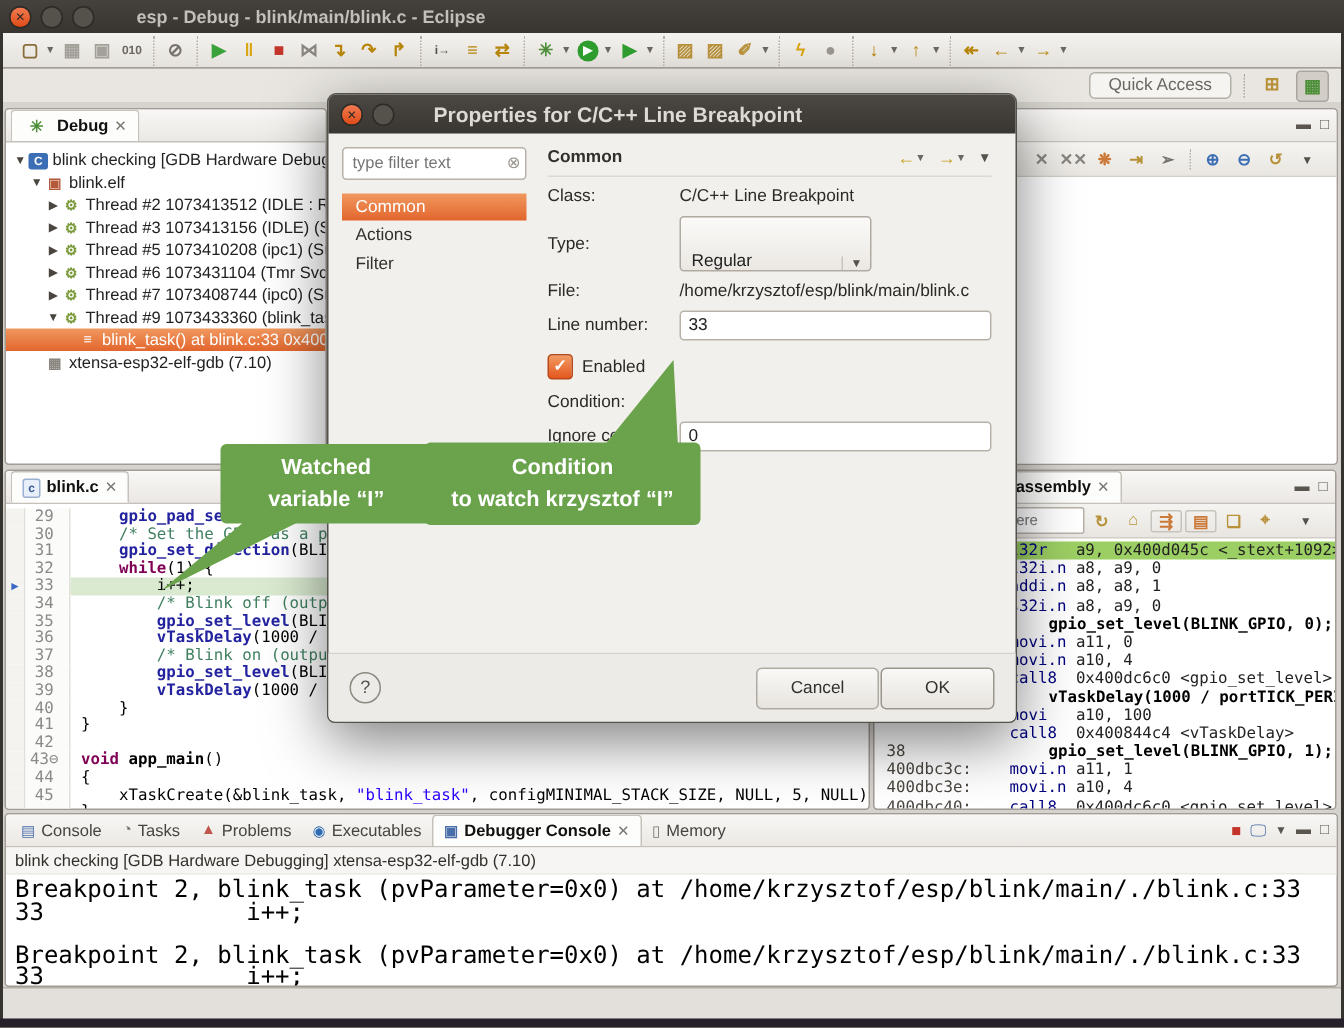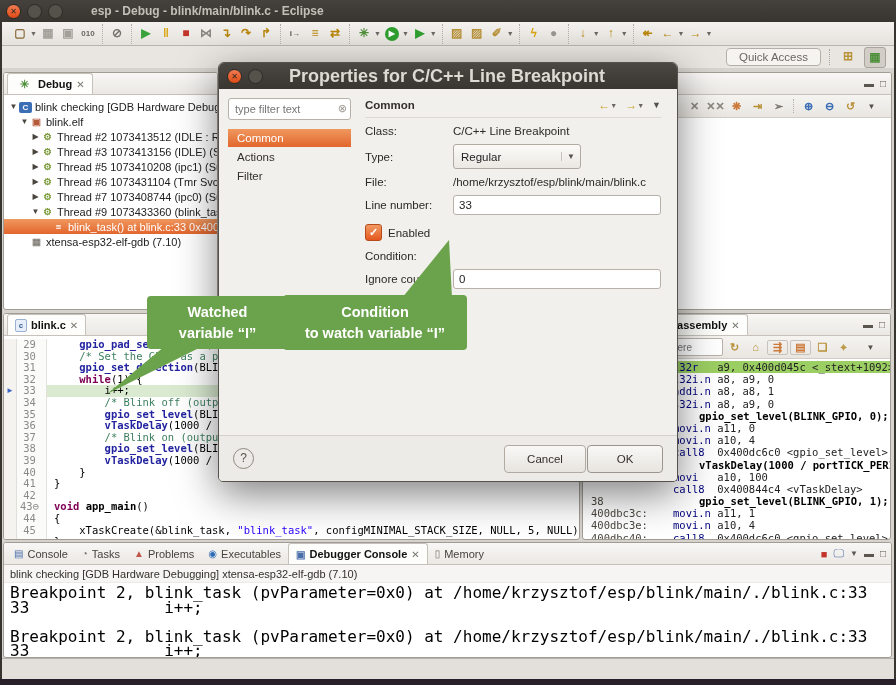--- a/index.html
+++ b/index.html
@@ -62,41 +62,41 @@
   .drow.dhl{background:#9ccf63}
   
   .cline{white-space:pre;font-family:"DejaVu Sans Mono",monospace;font-size:16px;line-height:14.5px;color:#000;padding-left:6px}
   #console-subtitle{font-size:11px;color:#33302b;padding:3px 0 2px 6px;background:#f6f5f3;border-bottom:1px solid #eceae6}
   
   #dialog{position:absolute;left:218px;top:62px;width:458px;height:418px;z-index:20;
     background:#f2f0ec;border:1px solid #55514b;border-radius:6px 6px 5px 5px;
     box-shadow:0 12px 40px rgba(0,0,0,.5)}
   #dialog-titlebar{height:26px;background:linear-gradient(#4b4843,#393632);border-radius:5px 5px 0 0;
     display:flex;align-items:center;gap:6px;padding-left:8px}
-  #dialog-title{color:#ddd9d3;font-weight:bold;font-size:18px;margin-left:20px}
+  #dialog-title{color:#ddd9d3;font-weight:bold;font-size:14px;margin-left:20px}
   #dialog-body{position:absolute;top:26px;bottom:46px;left:0;right:0;display:flex}
   #dialog-nav{width:140px;padding:9px 6px 0 9px;box-sizing:border-box}
   #filter-wrap{position:relative}
   #filter-input{width:100%;height:22px;box-sizing:border-box;border:1px solid #b7b1a9;border-radius:3px;
      background:#fff;font-size:11px;padding:0 18px 0 6px;color:#555;font-family:"Liberation Sans",sans-serif}
   #filter-clear{position:absolute;right:4px;top:4px;color:#9a958e;font-size:11px}
   .nitem{height:18px;line-height:18px;padding-left:9px;font-size:11.5px;color:#33302b;margin-top:1px}
   .nitem.sel{background:linear-gradient(#f0985f,#e2662d);color:#fff}
   #dialog-content{flex:1;padding:9px 16px 0 8px;position:relative}
   #section-header{display:flex;align-items:center;border-bottom:1px solid #dcd8d2;padding-bottom:5px}
   #section-title{font-weight:bold;font-size:11.5px;color:#33302b}
   .harr{color:#c9a227;font-weight:bold;font-size:12px;margin-left:7px}
   .frow{display:flex;align-items:center;margin-top:7px}
   .flabel{width:88px;font-size:11.5px;color:#2b2a27;flex:none}
   .fval{font-size:11.5px;color:#2b2a27}
   .din{height:20px;border:1px solid #b7b1a9;border-radius:3px;background:#fff;font-size:11.5px;
        padding:0 5px;width:208px;color:#222;font-family:"Liberation Sans",sans-serif;box-sizing:border-box}
   .din.foc{border-color:#e2855f;box-shadow:0 0 2px rgba(233,84,32,.45)}
-  #type-combo{width:128px;height:25px;border:1px solid #b0aaa2;border-radius:3px;
-    background:linear-gradient(#fbfaf8,#ebe8e3);display:flex;align-items:center;box-sizing:border-box}
+  #type-combo{width:128px;height:37px;border:1px solid #b0aaa2;border-radius:3px;
+    background:linear-gradient(#fbfaf8,#ebe8e3);display:flex;align-items:flex-end;box-sizing:border-box}
   #type-combo .cval{flex:1;padding-left:7px;font-size:11.5px}
   #type-combo .carr{width:18px;text-align:center;border-left:1px solid #c8c3bc;font-size:8px;color:#55514b}
   #enabled-box{width:15px;height:15px;border-radius:3px;border:1px solid #b64a1a;
     background:linear-gradient(#f29b63,#e4581f);color:#fff;font-size:11px;line-height:14px;
     text-align:center;font-weight:bold;margin-right:6px}
   #dialog-footer{position:absolute;bottom:0;height:46px;left:0;right:0;border-top:1px solid #d5d1cb;
     background:#edebe7;border-radius:0 0 4px 4px;display:flex;align-items:center;padding:0 14px;box-sizing:border-box}
   #help-btn{width:19px;height:19px;border-radius:50%;border:1px solid #8d8880;color:#55514b;
     text-align:center;line-height:18px;font-size:12px}
   .btn{border:1px solid #b0aaa2;border-radius:4px;background:linear-gradient(#f9f8f6,#e7e4df);
@@ -464,14 +464,14 @@
 <svg id="callout-svg" width="896" height="685">
   <polygon points="165,346 203,346 107,394" fill="#6ba24c"></polygon>
   <polygon points="402,298 452,298 449,240" fill="#6ba24c"></polygon>
 </svg>
 <div class="co" id="callout-watched" style="left:147px;top:296px;width:141px;height:53px">
   <span>Watched</span>
   <span>variable “I”</span>
 </div>
 <div class="co" id="callout-condition" style="left:283px;top:295px;width:184px;height:55px">
   <span>Condition</span>
-  <span>to watch variable “I”</span>
+  <span>to watch krzysztof “I”</span>
 </div>
 
 </body></html>

